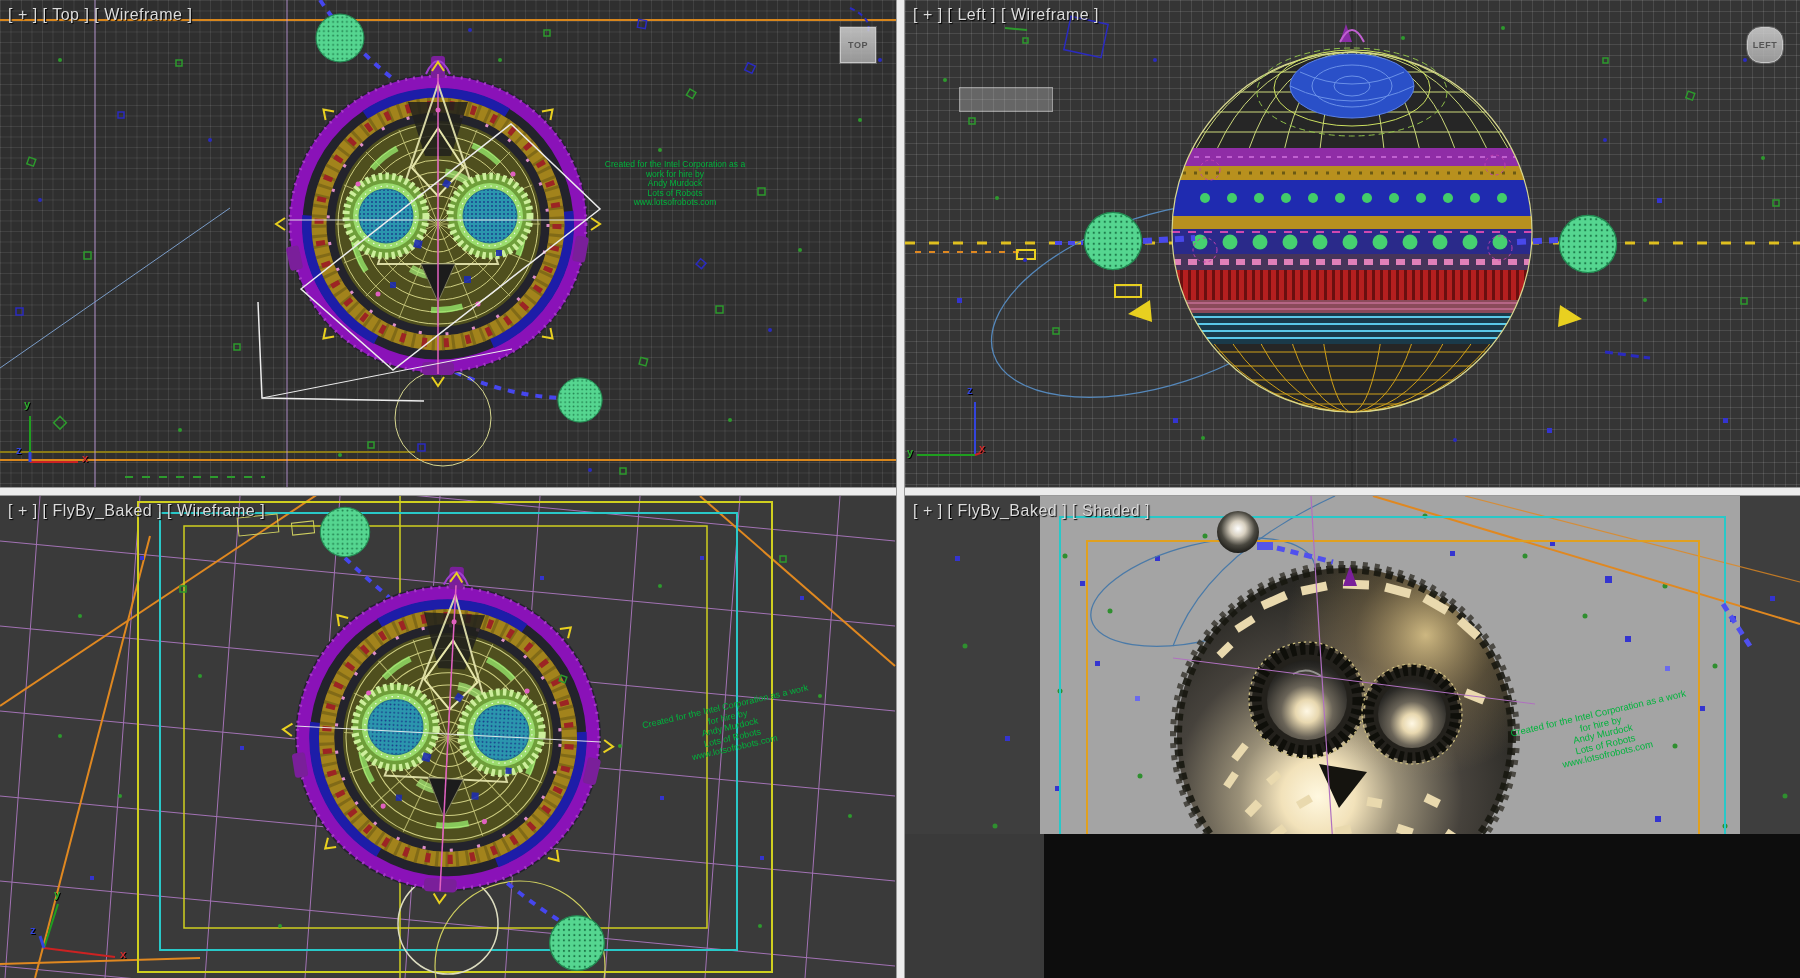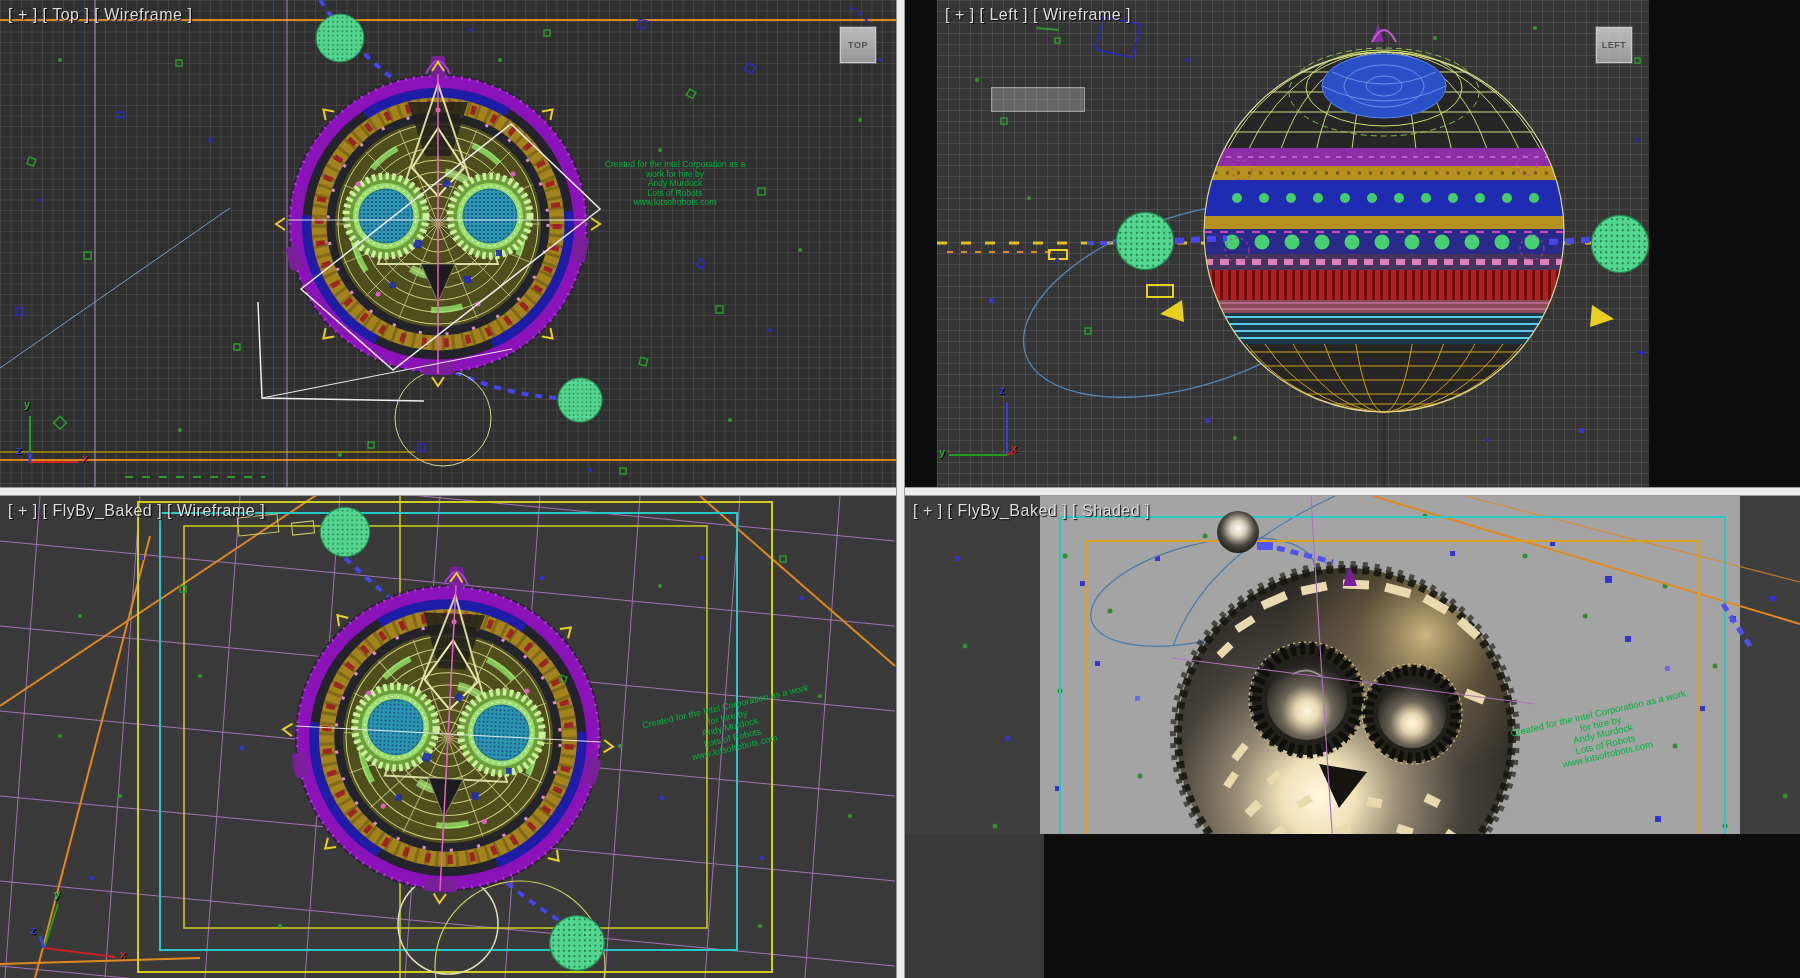--- a/index.html
+++ b/index.html
@@ -3,21 +3,21 @@
 <meta charset="utf-8">
 <style>
   html,body{margin:0;padding:0;background:#111;}
   .stage{position:relative;width:1800px;height:978px;overflow:hidden;
          font-family:"Liberation Sans",sans-serif;background:#0d0d0d;}
   .viewport{position:absolute;overflow:hidden;}
   .vp-tl{left:0;top:0;width:896px;height:487px;background-color:#2f2f2f;
     background-image:linear-gradient(rgba(255,255,255,.09) 1px,transparent 1px),
                      linear-gradient(90deg,rgba(255,255,255,.09) 1px,transparent 1px);
     background-size:10.5px 10.5px;}
-  .vp-tr{left:937px;top:0;width:712px;height:487px;background-color:#353535;
+  .vp-tr{left:905px;top:0;width:895px;height:487px;background-color:#353535;
     background-image:linear-gradient(rgba(255,255,255,.11) 1px,transparent 1px),
                      linear-gradient(90deg,rgba(255,255,255,.11) 1px,transparent 1px);
     background-size:11px 11px;}
   .vp-bl{left:0;top:496px;width:1044px;height:482px;background:#3a3a3a;}
   .vp-br{left:905px;top:496px;width:895px;height:338px;background:#3e3e3e;}
   .divider-h{position:absolute;left:0;top:487px;width:1800px;height:9px;background:#ececec;border-top:1px solid #9a9a9a;border-bottom:1px solid #9a9a9a;box-sizing:border-box;}
   .divider-v{position:absolute;left:896px;top:0;width:9px;height:978px;background:#ececec;border-left:1px solid #9a9a9a;border-right:1px solid #9a9a9a;box-sizing:border-box;}
   .vp-label{position:absolute;left:8px;top:6px;z-index:6;font-size:16px;letter-spacing:.5px;
     color:#dcdcdc;text-shadow:1px 1px 1px #000;white-space:pre;cursor:default;}
   .viewcube{position:absolute;z-index:5;width:34px;height:34px;
@@ -413,21 +413,21 @@
     <g fill="#2a2ac0">
           <circle cx="700" cy="140" r="2"></circle>
           <circle cx="250" cy="60" r="2"></circle>
           <circle cx="550" cy="440" r="2"></circle>
           <circle cx="120" cy="260" r="2"></circle>
           <circle cx="840" cy="60" r="2"></circle>
         </g>
   </svg>
   <div class="ghost-box"></div>
   <div class="vp-label">[ + ] [ Left ] [ Wireframe ]</div>
-  <div class="viewcube" style="right:17px;top:27px;">
+  <div class="viewcube" style="right:17px;top:27px;border-radius:14px;">
     <span>LEFT</span>
   </div>
   <svg class="canvas" width="110" height="80" style="left:0px;top:392px;">
     <line x1="70" y1="63" x2="70" y2="10" stroke="#3344dd" stroke-width="2"></line>
     <line x1="70" y1="63" x2="12" y2="63" stroke="#1f9f1f" stroke-width="2"></line>
     <line x1="70" y1="63" x2="78" y2="60" stroke="#cc2222" stroke-width="2"></line>
   </svg>
   <span class="axis-letter ax-b" style="left:62px;top:384px;">z</span>
   <span class="axis-letter ax-g" style="left:2px;top:446px;">y</span>
   <span class="axis-letter ax-r" style="left:74px;top:442px;">x</span>

